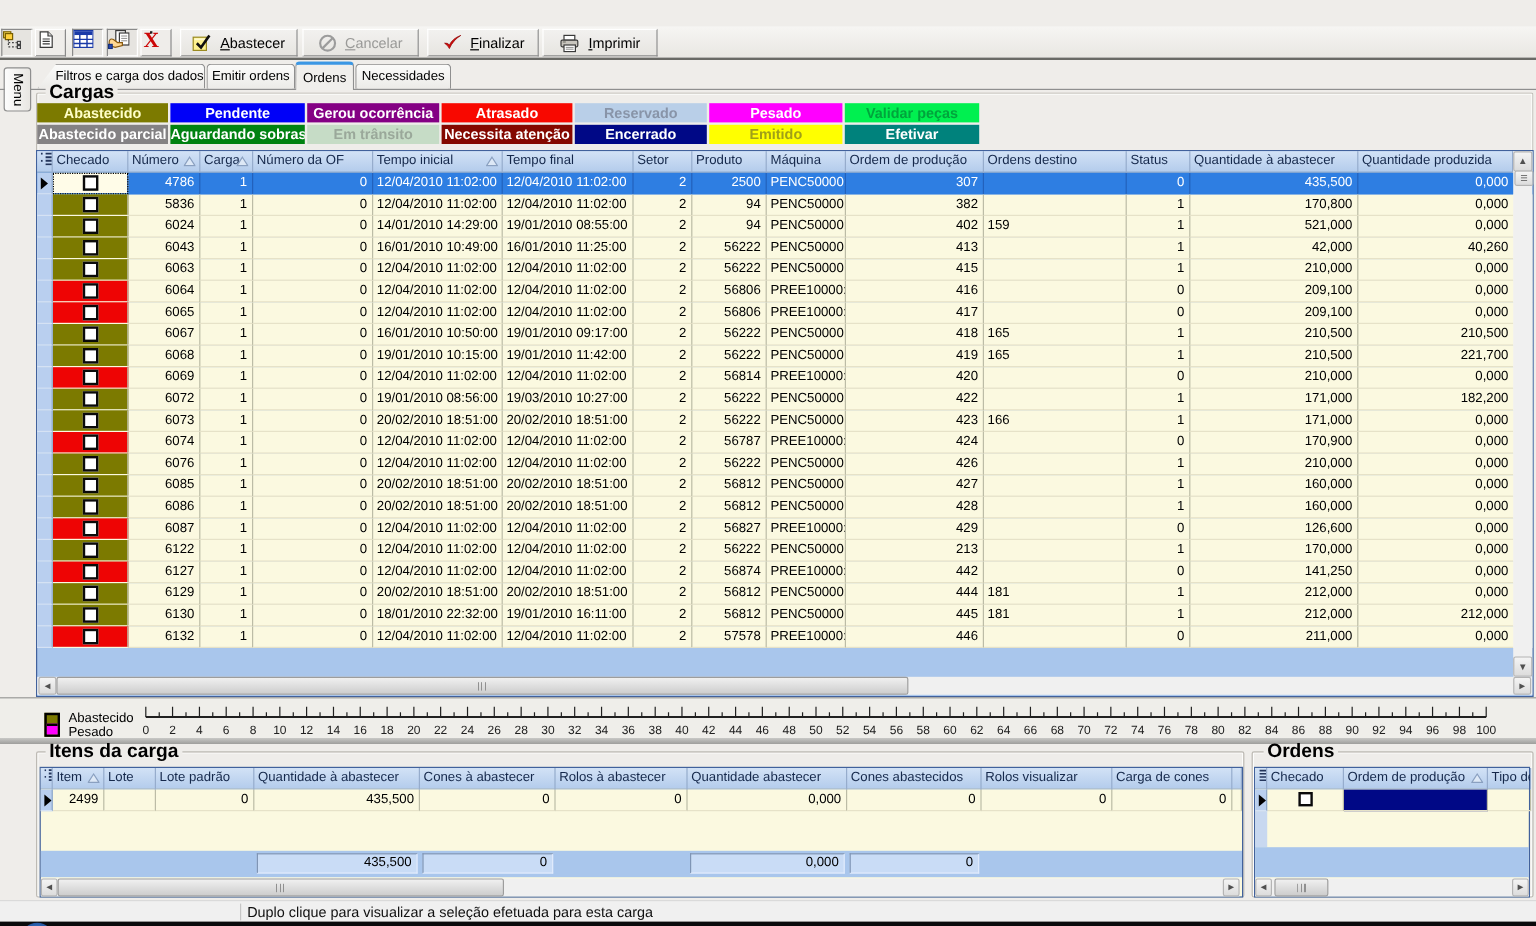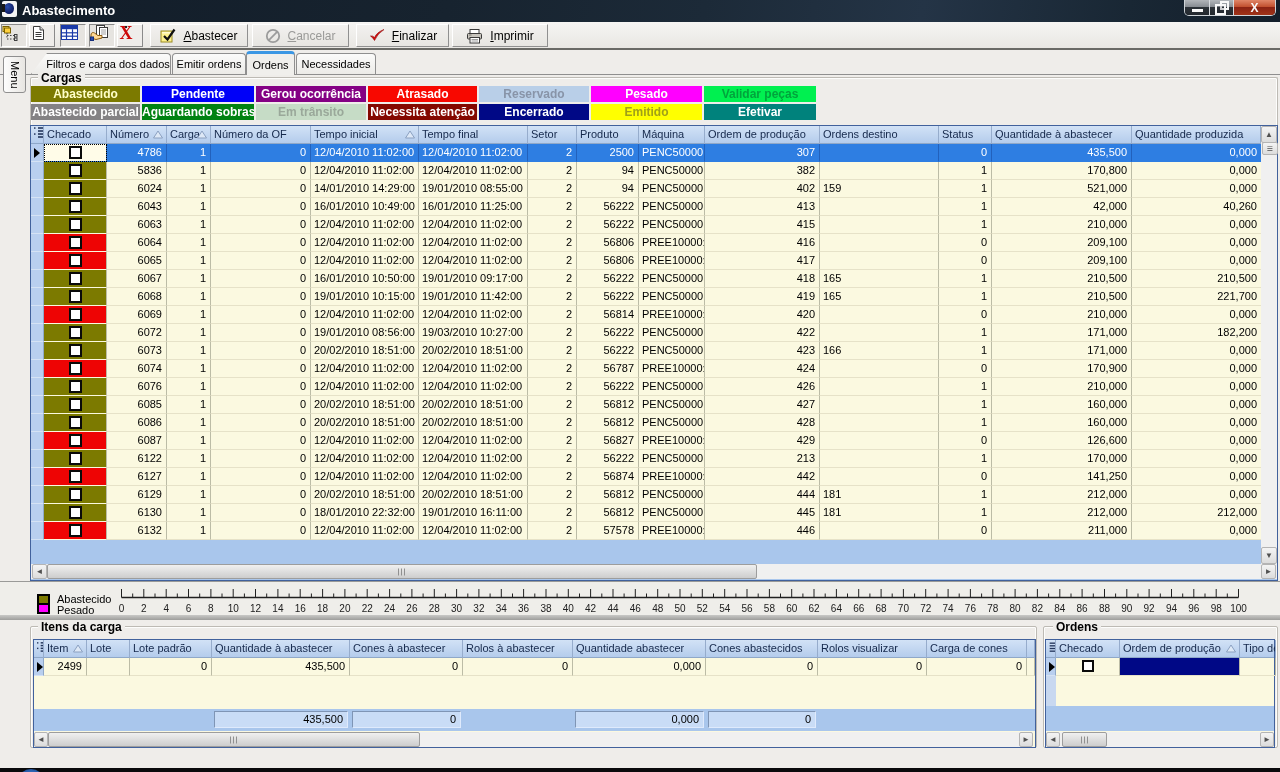--- a/index.html
+++ b/index.html
@@ -26,21 +26,21 @@
 .bigb{position:absolute;top:2px;height:23px;border:1px solid;border-color:#ffffff #909090 #909090 #ffffff;background:linear-gradient(#f2f1ef,#e7e5e1);font-size:12px;color:#000;display:flex;align-items:center;justify-content:center;gap:6px}
 .bigb.dis{color:#9a9a98}
 
 #tabbar{position:absolute;left:0;top:50px;width:1280px;height:25px}
 .tab{position:absolute;top:3px;height:21px;background:linear-gradient(#fbfbfa,#ecebe8);border:1px solid #8f8f8f;border-bottom:none;border-radius:4px 4px 0 0;font-size:11px;color:#000;text-align:center;line-height:20px}
 .tab.selected{top:1px;height:24px;background:#f0efec;border-top:3px solid #3b97e4;z-index:5;line-height:22px}
 #tabline{position:absolute;left:0;top:74px;width:1280px;height:1px;background:#8f8f8f}
 #menu-tab{position:absolute;left:3px;top:56px;width:23px;height:37px;background:linear-gradient(90deg,#fdfdfd,#e8e6e2);border:1px solid #8f8f8f;border-radius:3px;font-size:11px;color:#000;writing-mode:vertical-lr;text-align:center;line-height:21px}
 
 .gb{position:absolute;border:1px solid #bdbab4;border-radius:2px;box-shadow:inset 0 0 0 1px #fdfdfc}
-.gbcap{position:absolute;font-size:12px;font-weight:bold;color:#000;background:#efedea;padding:0 3px;line-height:12px}
+.gbcap{position:absolute;font-size:16px;font-weight:bold;color:#000;background:#efedea;padding:0 3px;line-height:12px}
 
 .leg{position:absolute;height:16px;font-size:12px;font-weight:bold;text-align:center;line-height:16px;overflow:hidden;white-space:nowrap}
 
 #grid{position:absolute;left:30px;top:125px;width:1248px;height:456px;border:1px solid #41619c;background:#a9c6ec}
 .hrow{display:flex;height:18px;background:linear-gradient(#d2e2f6,#b4ccec);border-bottom:1px solid #8fa8c8}
 .hc{flex:none;height:18px;border-right:1px solid #96accc;font-size:11px;color:#15284b;line-height:17px;padding-left:3px;white-space:nowrap;overflow:hidden;position:relative}
 .ht{}
 .sort{position:absolute;right:3px;top:4px}
 .row{display:flex;height:18px;background:#fbf9e0}
 .row .c{flex:none;height:18px;border-right:1px solid #bcbca6;border-bottom:1px solid #e6e2c8;font-size:11px;color:#000;line-height:16px;white-space:nowrap;overflow:hidden}
@@ -70,29 +70,20 @@
 .sumbox{position:absolute;height:17px;background:#c9dcf6;border:1px solid;border-color:#7f95b5 #dfeafc #dfeafc #7f95b5;font-size:11px;text-align:right;line-height:15px;padding-right:4px;color:#000}
 
 #status{position:absolute;left:0;top:750px;width:1280px;height:18px;background:#f0f0f0;border-top:1px solid #dadada}
 #status .sep{position:absolute;top:2px;height:14px;width:1px;background:#c6c6c6}
 #status .msg{position:absolute;left:206px;top:2px;font-size:12px;color:#101010}
 #taskbar{position:absolute;left:0;top:768px;width:1280px;height:4px;background:#0a0a0c}
 #orb{position:absolute;left:17px;top:769px;width:28px;height:28px;border-radius:50%;background:radial-gradient(circle at 50% 40%,#7ab2e8 0%,#2d64b4 40%,#123a78 75%)}
 </style></head>
 <body>
 <div id="root">
-  <div id="title">
-    <div id="appico"></div>
-    <div class="cap">Abastecimento</div>
-    <div id="winbtns">
-        <div class="wb min"></div>
-        <div class="wb res"></div>
-        <div class="wb cls"></div>
-      </div>
-  </div>
   <div id="toolbar">
     <div class="tbtn sunk" style="left:1px;width:26px"><svg width="18" height="16" viewBox="0 0 18 16">
           <rect x="1" y="1.5" width="6" height="5" fill="#ffe25e" stroke="#7a6000"></rect>
           <rect x="2.5" y="3" width="6" height="5" fill="#ffd13e" stroke="#7a6000"></rect>
           <g stroke="#404040" stroke-width="1" stroke-dasharray="1.5,1.5">
             <line x1="5" y1="8" x2="5" y2="14"></line>
             <line x1="5" y1="10.5" x2="12" y2="10.5"></line>
             <line x1="5" y1="14" x2="12" y2="14"></line>
           </g>
           <rect x="12.5" y="9.5" width="2.5" height="2.5" fill="#e8e8e8" stroke="#404040"></rect>
@@ -914,14 +905,18 @@
   </div>
   <div style="position:absolute;left:1046px;top:676px;width:10px;height:30px;background:#c8d8f0"></div>
   <div class="bluefill" style="left:1046px;top:706px;width:228px;height:25px"></div>
   <div class="sb" style="left:1046px;top:732px;width:228px;height:15px">
     <div class="sbbtn" style="left:0;top:0;width:14px;height:15px">◄</div>
     <div class="sbthumb" style="left:16px;top:0;width:45px;height:15px">
         <span class="grip"></span>
       </div>
     <div class="sbbtn" style="left:214px;top:0;width:14px;height:15px">►</div>
   </div>
+  <div id="status">
+    <div class="sep" style="left:200px"></div>
+    <div class="msg">Duplo clique para visualizar a seleção efetuada para esta carga</div>
+  </div>
   <div id="taskbar"></div>
   <div id="orb"></div>
 </div>
 </body></html>

